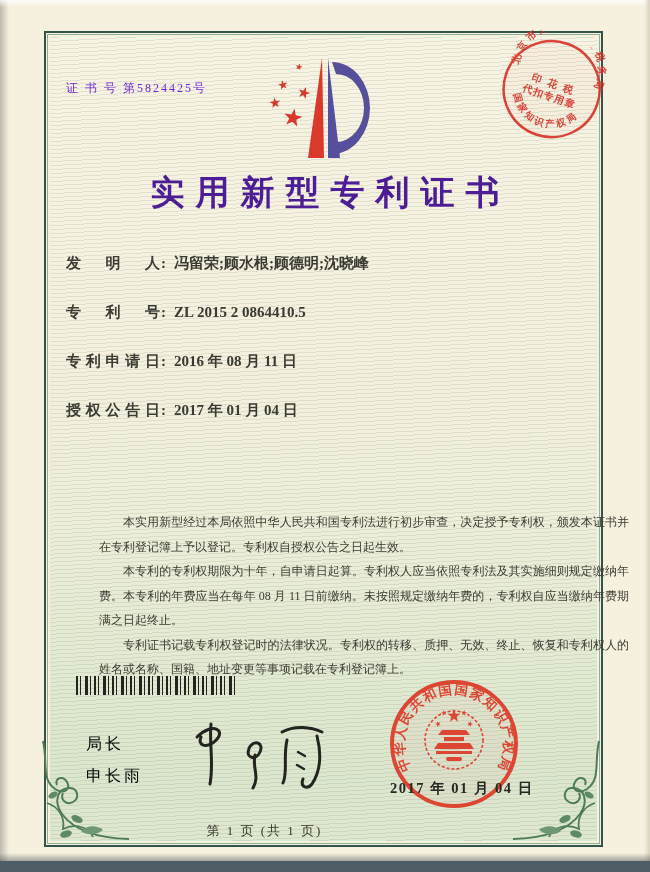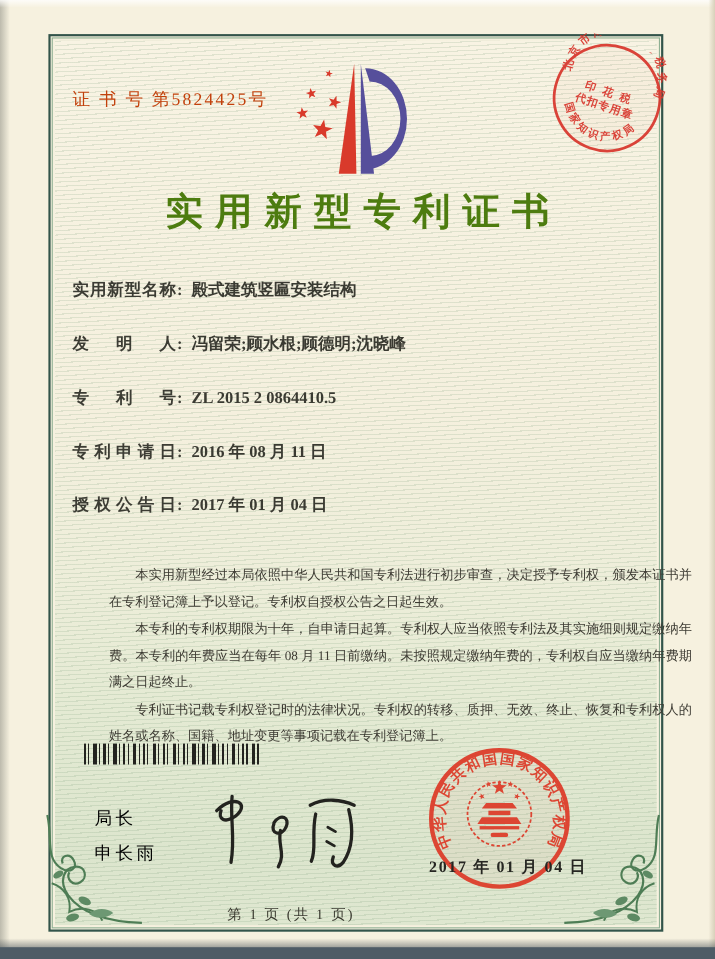--- a/index.html
+++ b/index.html
@@ -30,28 +30,28 @@
     position:absolute;inset:1px;border:1px solid #8fb093;box-sizing:border-box;
   }
   .frame-bg{
     position:absolute;inset:2px;
     background:
       repeating-linear-gradient(177deg, rgba(125,160,125,0.20) 0px, rgba(125,160,125,0.20) 1px, rgba(0,0,0,0) 1px, rgba(0,0,0,0) 4px),
       linear-gradient(to bottom,#f8f3e3 0%,#f5f0de 42%,#eeeeda 60%,#e4ead3 76%,#dce5cd 92%,#dfe7d0 100%);
   }
 
   .cert-no{
-    position:absolute;left:66px;top:80px;font-size:16px;letter-spacing:2px;color:#c2410c;z-index:5;
+    position:absolute;left:66px;top:80px;font-size:12px;letter-spacing:2px;color:#6d28d9;z-index:5;
   }
 
   .logo{position:absolute;left:262px;top:52px;z-index:4;}
 
   .title{
     position:absolute;left:0;top:170px;width:650px;text-align:center;
-    font-size:34px;font-weight:700;color:#4d7c0f;letter-spacing:11px;text-indent:11px;z-index:5;
+    font-size:34px;font-weight:700;color:#4c1d95;letter-spacing:11px;text-indent:11px;z-index:5;
   }
 
   .fields{position:absolute;left:66px;top:254px;width:520px;z-index:5;}
   .frow{height:20px;margin-bottom:29px;font-size:15px;white-space:nowrap;}
   .flabel{display:inline-block;width:94px;text-align:justify;text-align-last:justify;color:#3c3c34;font-weight:600;}
   .fcolon{display:inline-block;margin:0 8px 0 1px;color:#3c3c34;font-weight:600;}
   .fvalue{color:#3a3a32;font-weight:600;}
 
   .body-text{
     position:absolute;left:64px;top:510px;width:530px;z-index:5;
@@ -114,23 +114,20 @@
     <use href="#stL" transform="translate(21,33) scale(0.5) rotate(-12)" fill="#d93a2b"></use>
     <use href="#stL" transform="translate(42,41) scale(0.62) rotate(18)" fill="#d93a2b"></use>
     <use href="#stL" transform="translate(13,51) scale(0.56) rotate(-8)" fill="#d93a2b"></use>
     <use href="#stL" transform="translate(31,66) scale(0.95) rotate(10)" fill="#d93a2b"></use>
   </svg>
 </div>
 
 <div class="title">实用新型专利证书</div>
 
 <div class="fields">
-  <div class="frow">
-    <span class="flabel">实用新型名称</span><span class="fcolon">:</span><span class="fvalue">殿式建筑竖匾安装结构</span>
-  </div>
   <div class="frow">
     <span class="flabel">发明人</span><span class="fcolon">:</span><span class="fvalue">冯留荣;顾水根;顾德明;沈晓峰</span>
   </div>
   <div class="frow">
     <span class="flabel">专利号</span><span class="fcolon">:</span><span class="fvalue">ZL 2015 2 0864410.5</span>
   </div>
   <div class="frow">
     <span class="flabel">专利申请日</span><span class="fcolon">:</span><span class="fvalue">2016 年 08 月 11 日</span>
   </div>
   <div class="frow">

